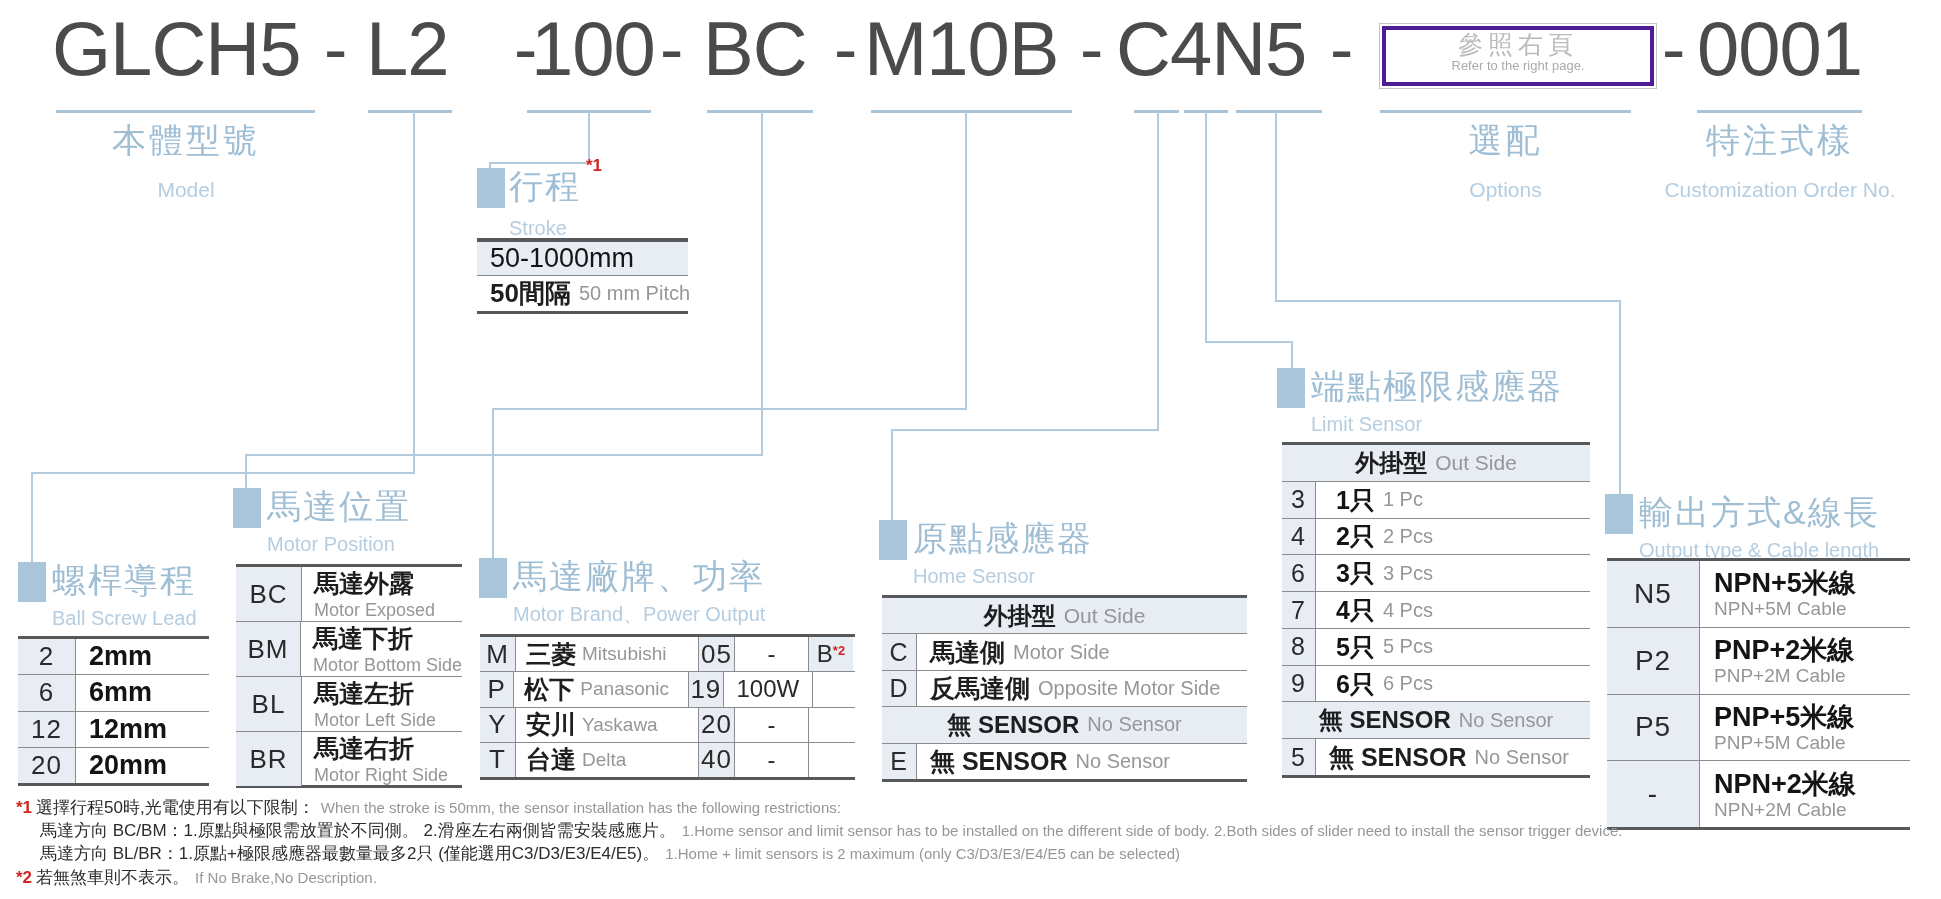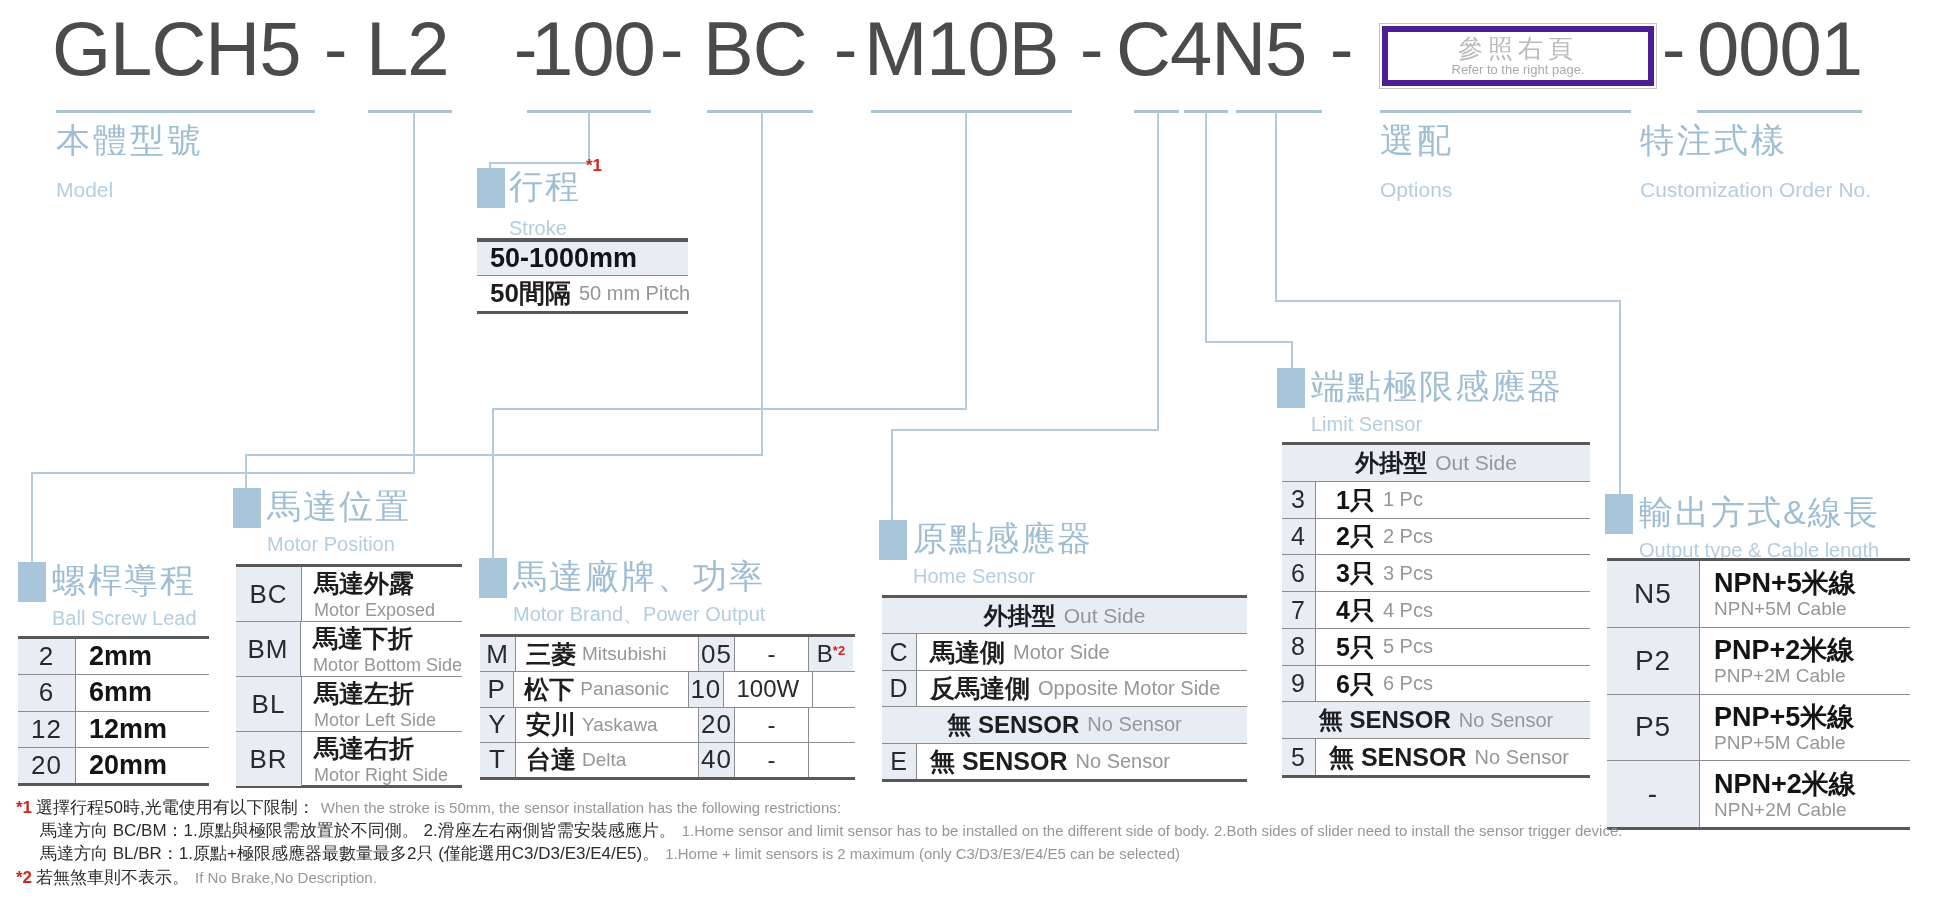--- a/index.html
+++ b/index.html
@@ -2,35 +2,35 @@
 <html><head>
 <meta charset="utf-8">
 <style>
   html,body{margin:0;padding:0;background:#ffffff;}
   .canvas{position:relative;width:1941px;height:899px;background:#fff;overflow:hidden;
           font-family:"Liberation Sans", sans-serif;}
   
   .seg{position:absolute;top:6px;font-size:76px;line-height:86px;font-weight:300;
        color:#4a4b4d;letter-spacing:-1px;white-space:nowrap;}
   .dash{position:absolute;top:6px;font-size:70px;line-height:86px;font-weight:400;color:#4a4b4d;}
-  .refbox{position:absolute;box-sizing:border-box;border:6px solid #4c1d95;
+  .refbox{position:absolute;box-sizing:border-box;border:4px solid #4c1d95;
           box-shadow:0 0 0 2px #fff,0 0 0 3px #c3c6c8;background:#fff;
-          display:flex;flex-direction:column;align-items:center;justify-content:center;}
+          display:flex;flex-direction:column;align-items:center;justify-content:flex-start;}
   .refbox .zh{font-size:25px;color:#b9bcbe;letter-spacing:5px;line-height:28px;}
   .refbox .en{font-size:13px;color:#a7abad;line-height:16px;}
   
   .ul{position:absolute;height:3px;background:#a9c4d7;top:110px;}
   .vl{position:absolute;width:2px;background:#b3cbdd;}
   .hl{position:absolute;height:2px;background:#b3cbdd;}
   .sq{position:absolute;width:28px;height:40px;background:#a9c5d9;}
   .sec-zh{position:absolute;font-size:34px;font-weight:400;color:#9fbed4;
           letter-spacing:2px;white-space:nowrap;line-height:44px;}
   .sec-en{position:absolute;font-size:20px;color:#b5cde0;white-space:nowrap;line-height:24px;}
   .note{position:absolute;font-size:17px;color:#d2231e;font-weight:600;}
-  .cap{position:absolute;color:#9fbed4;}
+  .cap{position:absolute;text-align:center;color:#9fbed4;}
   .cap .zh{font-size:34px;letter-spacing:3px;line-height:44px;}
   .cap .en{font-size:21px;color:#b5cde0;margin-top:16px;line-height:24px;}
   
   .tbl{position:absolute;box-sizing:border-box;display:flex;flex-direction:column;
        border-top:3px solid #57585a;border-bottom:3px solid #57585a;background:#fff;}
   .trow{flex:1;display:flex;align-items:stretch;border-bottom:1px solid #8a8c8e;box-sizing:border-box;}
   .trow:last-child{border-bottom:none;}
   .shade{background:#e8edf3;}
   .cc{display:flex;align-items:center;justify-content:center;background:#e8edf3;
       border-right:1px solid #8a8c8e;box-sizing:border-box;font-size:26px;color:#2a2a2c;letter-spacing:1px;}
@@ -149,21 +149,21 @@
   <div class="sec-zh" style="left:1311px;top:364px">端點極限感應器</div>
   <div class="sec-en" style="left:1311px;top:412px">Limit Sensor</div>
 
   <div class="sq" style="left:1605px;top:494px"></div>
   <div class="sec-zh" style="left:1639px;top:490px">輸出方式&amp;線長</div>
   <div class="sec-en" style="left:1639px;top:538px">Output type &amp; Cable length</div>
 
   <div class="tbl" style="left:477px;top:238px;width:211px;height:76px;border-top-width:4px">
     <div class="trow shade">
       <div class="dc">
-          <span style="font-size:27px;color:#141416;font-weight:700">50-1000mm</span>
+          <span style="font-size:27px;color:#141416;font-weight:400">50-1000mm</span>
         </div>
     </div>
     <div class="trow">
       <div class="dc">
           <span class="zh-t" style="font-size:26px">50間隔</span>
       <span class="en-t">50 mm Pitch</span>
         </div>
     </div>
   </div>
 
@@ -238,21 +238,21 @@
         <span style="font-size:24px;color:#2a2a2c">B</span>
         <span style="font-size:13px;color:#d2231e;font-weight:600;align-self:flex-start;margin-top:6px">*2</span>
       </div>
     </div>
     <div class="trow">
       <div class="cc" style="width:36px">P</div>
       <div class="dc vcell" style="width:183px;justify-content:flex-start;padding-left:10px">
         <span class="zh-t">松下</span>
         <span class="en-t" style="margin-left:6px;font-size:19px">Panasonic</span>
         </div>
-      <div class="cc" style="width:36px">10</div>
+      <div class="cc" style="width:36px">19</div>
       <div class="vcell" style="width:94px;font-size:24px;color:#2a2a2c">100W</div>
       <div class="vcell" style="width:44px;border-right:none"></div>
     </div>
     <div class="trow">
       <div class="cc" style="width:36px">Y</div>
       <div class="dc vcell" style="width:183px;justify-content:flex-start;padding-left:10px">
         <span class="zh-t">安川</span>
         <span class="en-t" style="margin-left:6px;font-size:19px">Yaskawa</span>
         </div>
       <div class="cc" style="width:36px">20</div>

